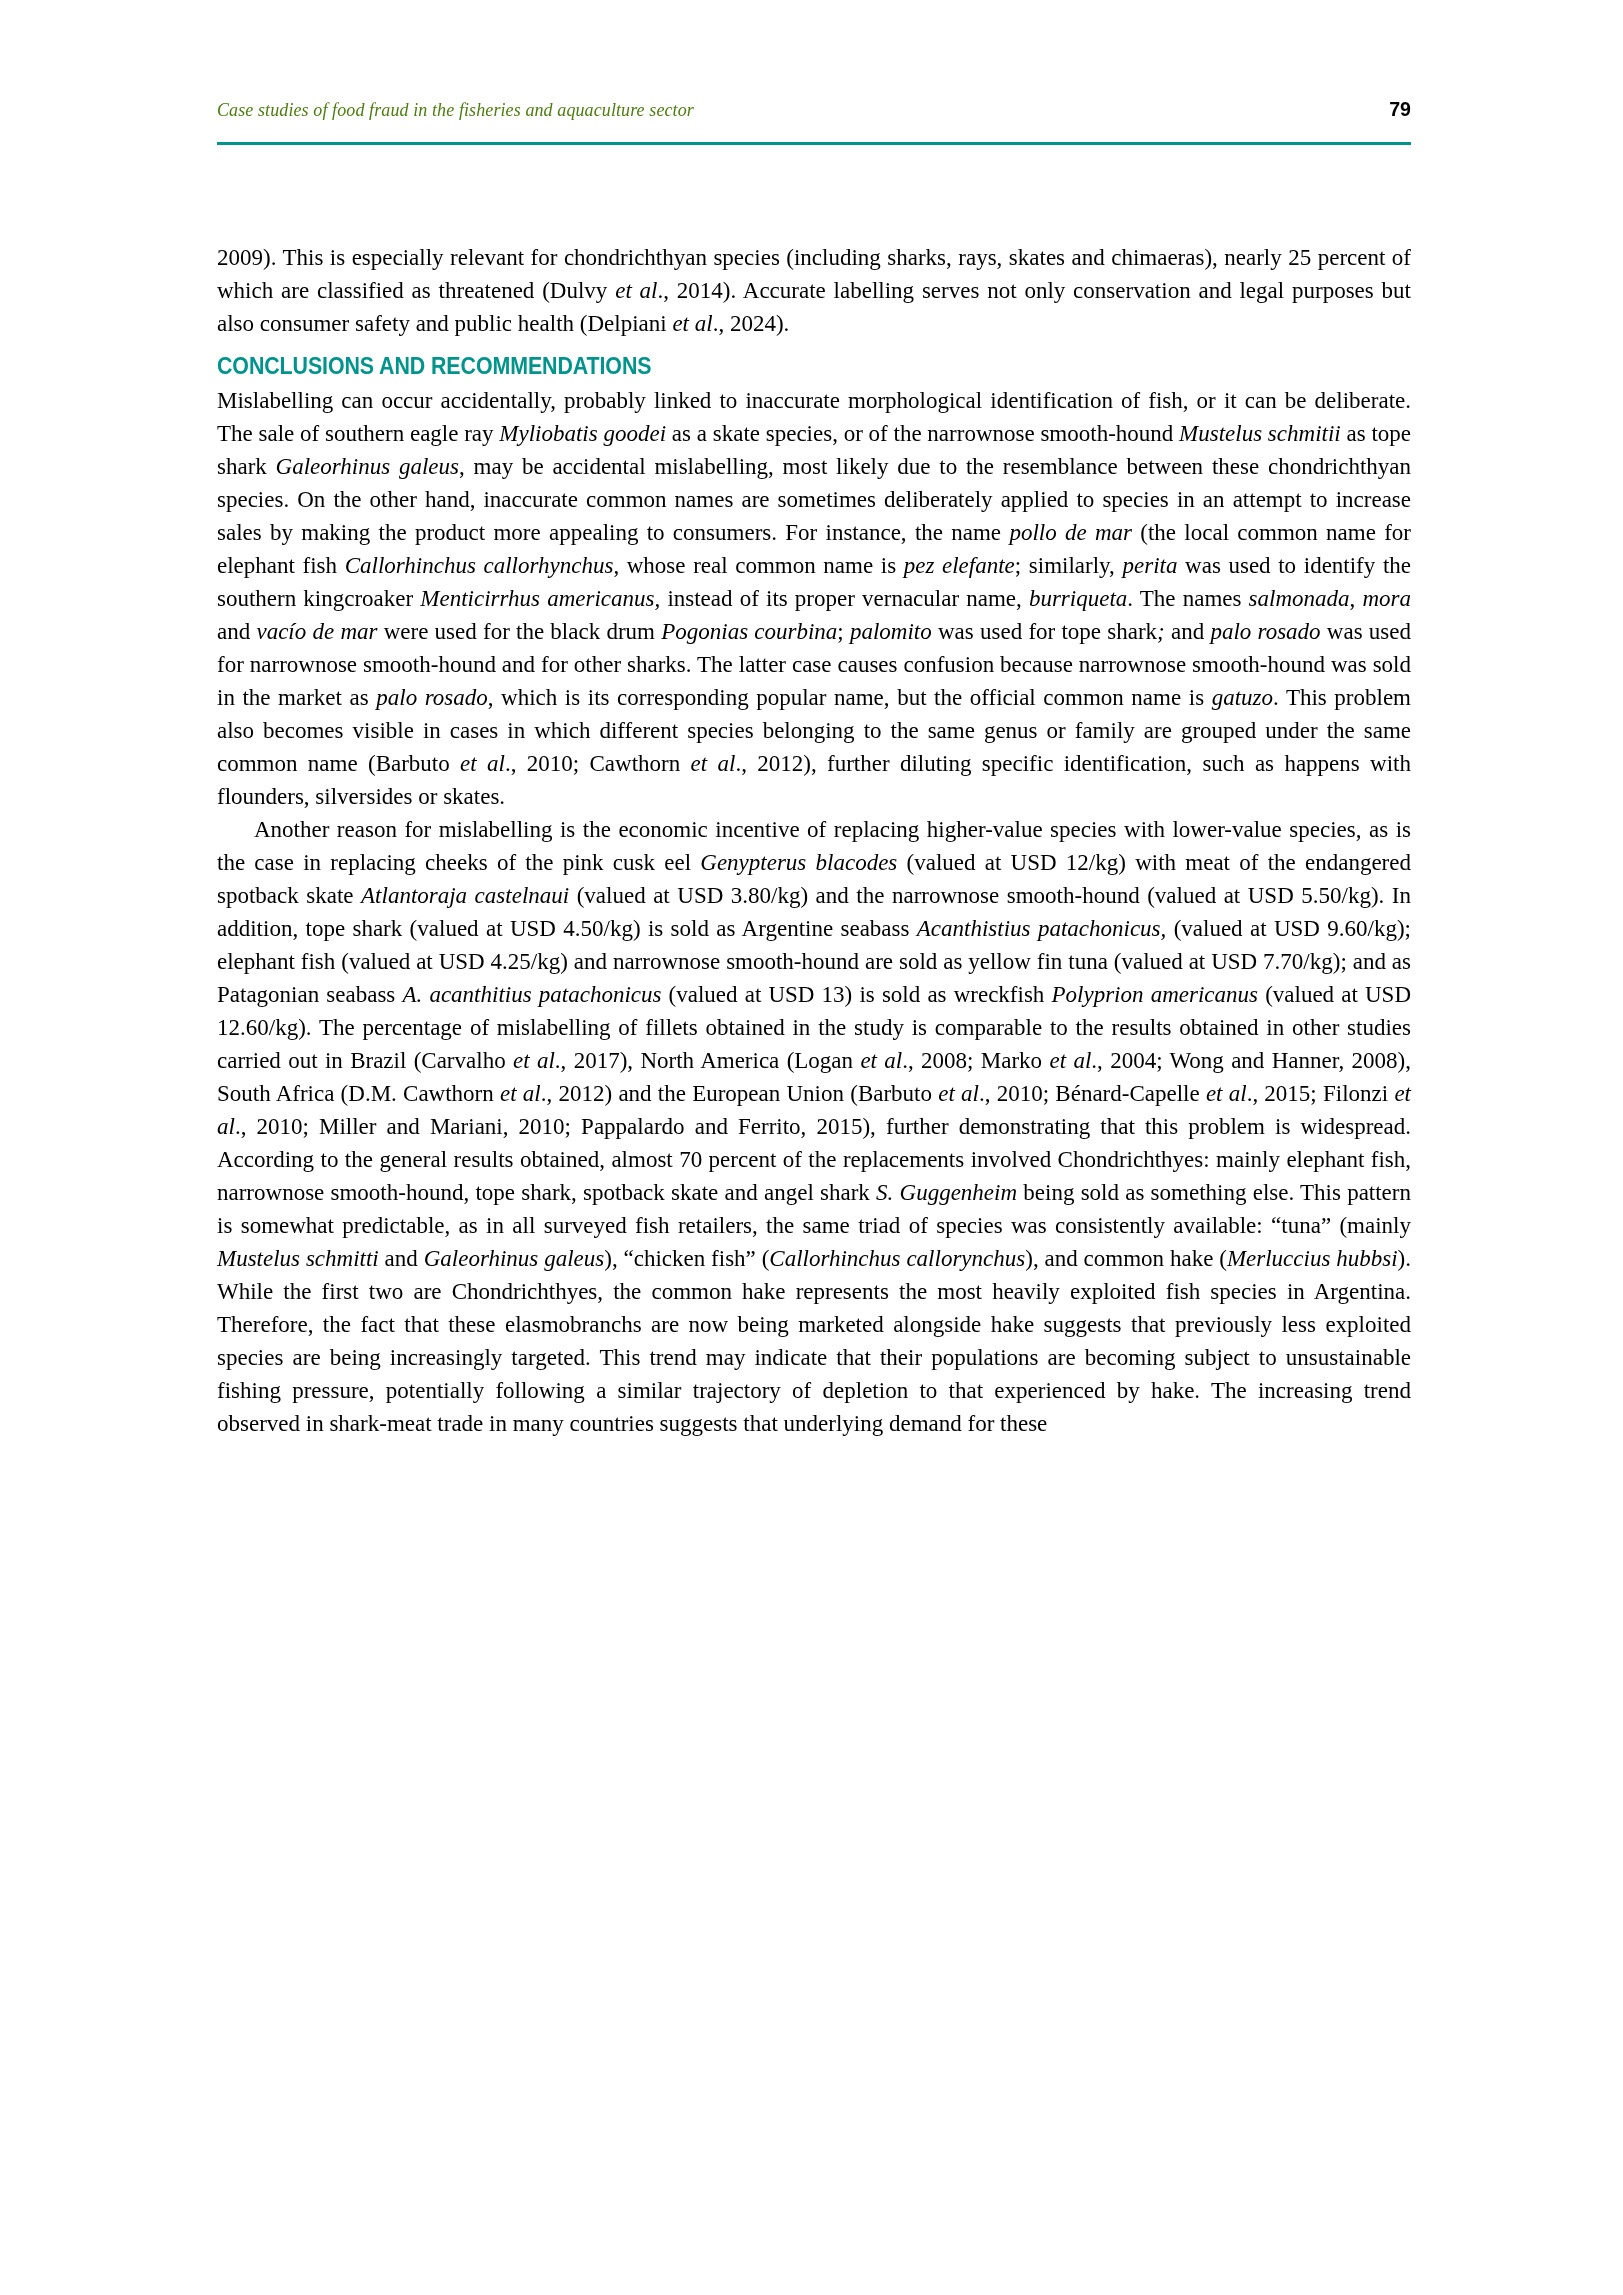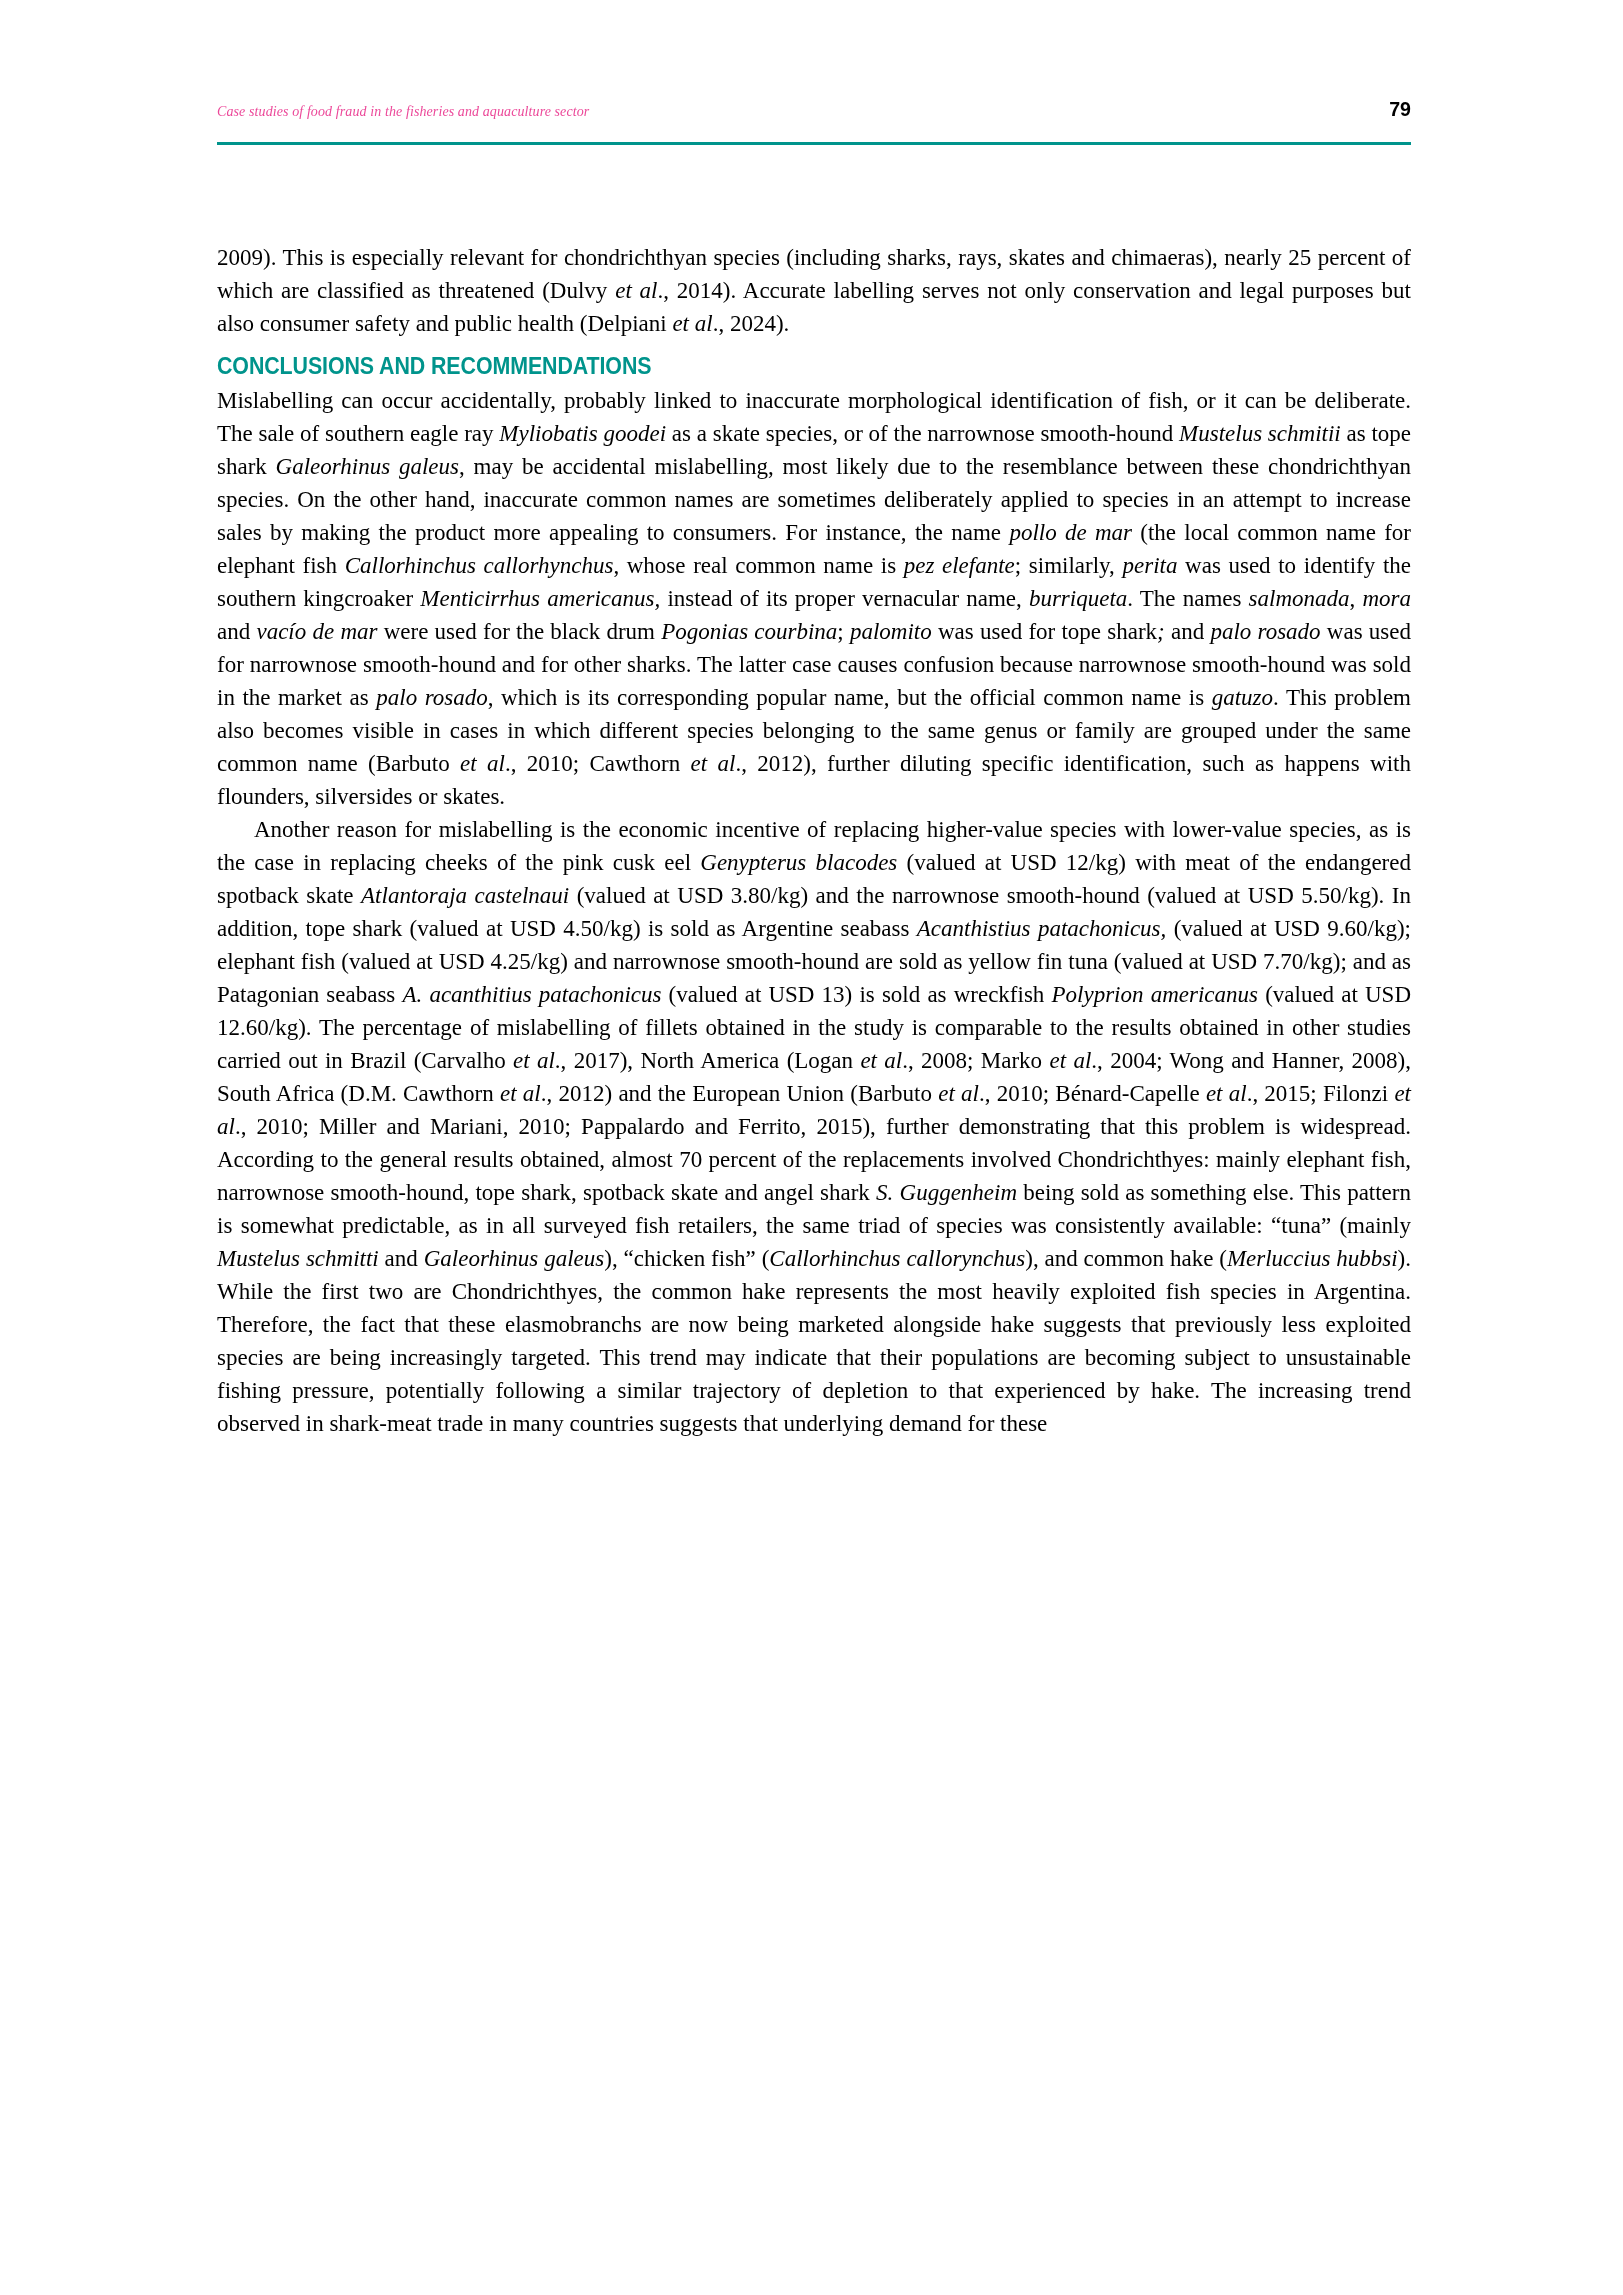--- a/index.html
+++ b/index.html
@@ -24,23 +24,23 @@
     left: 217px;
     top: 98px;
     width: 1194px;
     display: flex;
     align-items: baseline;
     justify-content: space-between;
   }
   .header-title {
     font-family: "Liberation Serif", "DejaVu Serif", serif;
     font-style: italic;
-    font-size: 14px;
+    font-size: 18px;
     letter-spacing: 0.1px;
-    color: #ec4899;
+    color: #4d7c0f;
     white-space: nowrap;
   }
   .header-pagenum {
     font-family: "Liberation Sans", "DejaVu Sans", sans-serif;
     font-weight: bold;
     font-size: 19.6px;
     color: #000000;
   }
   .header-rule {
     position: absolute;

